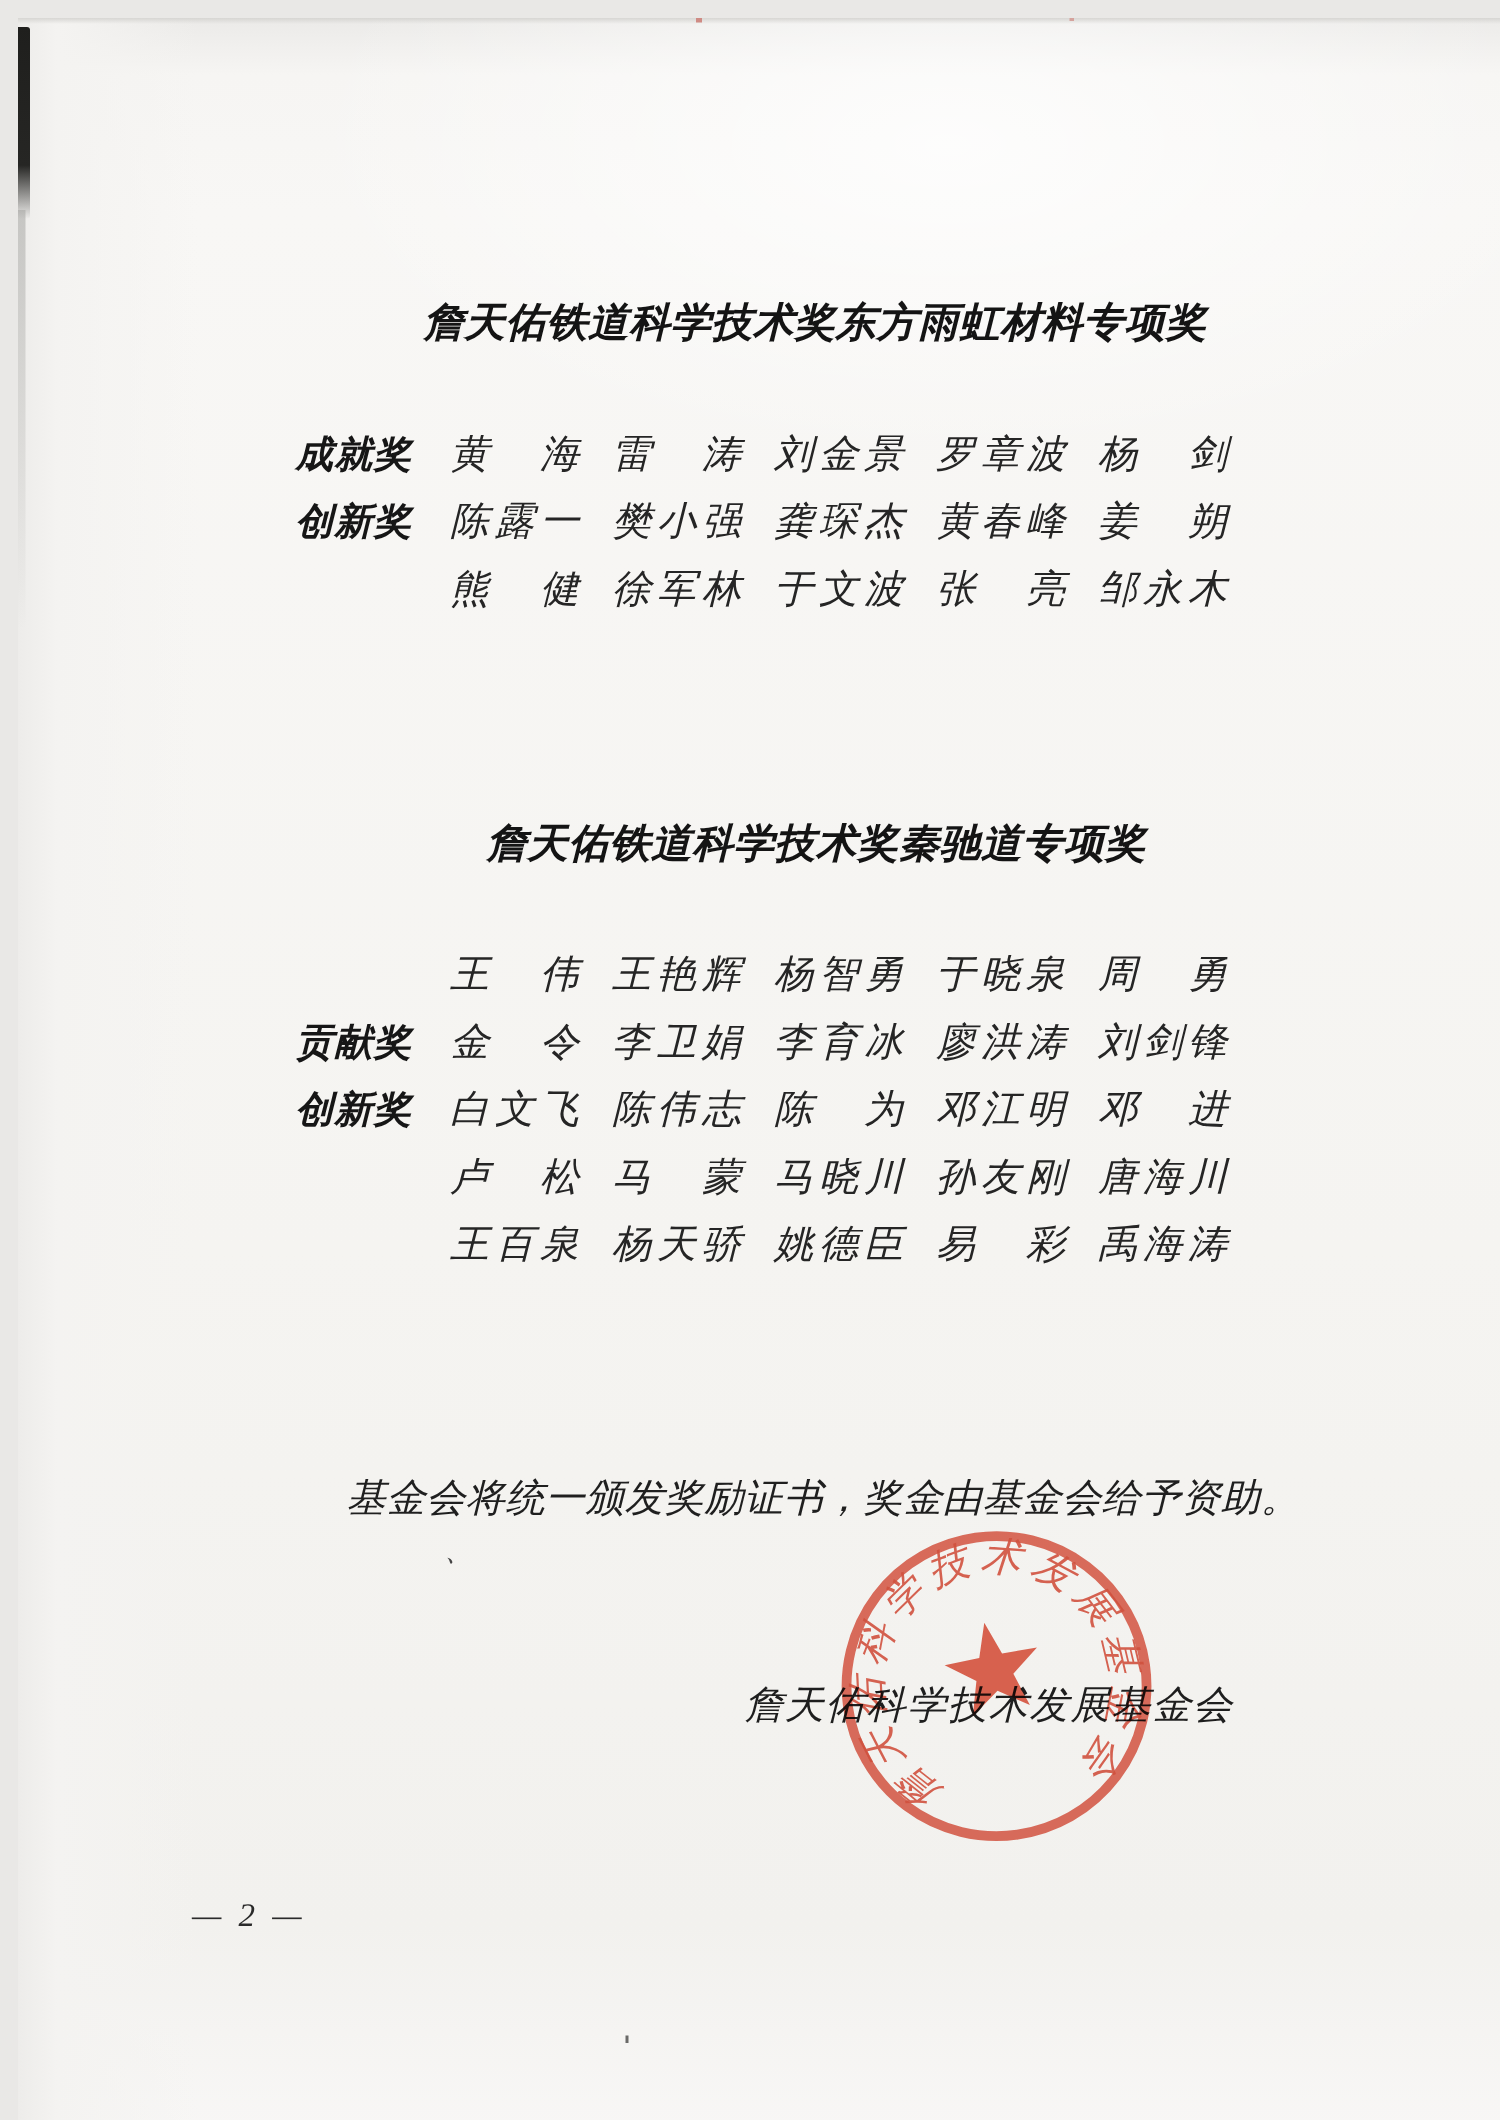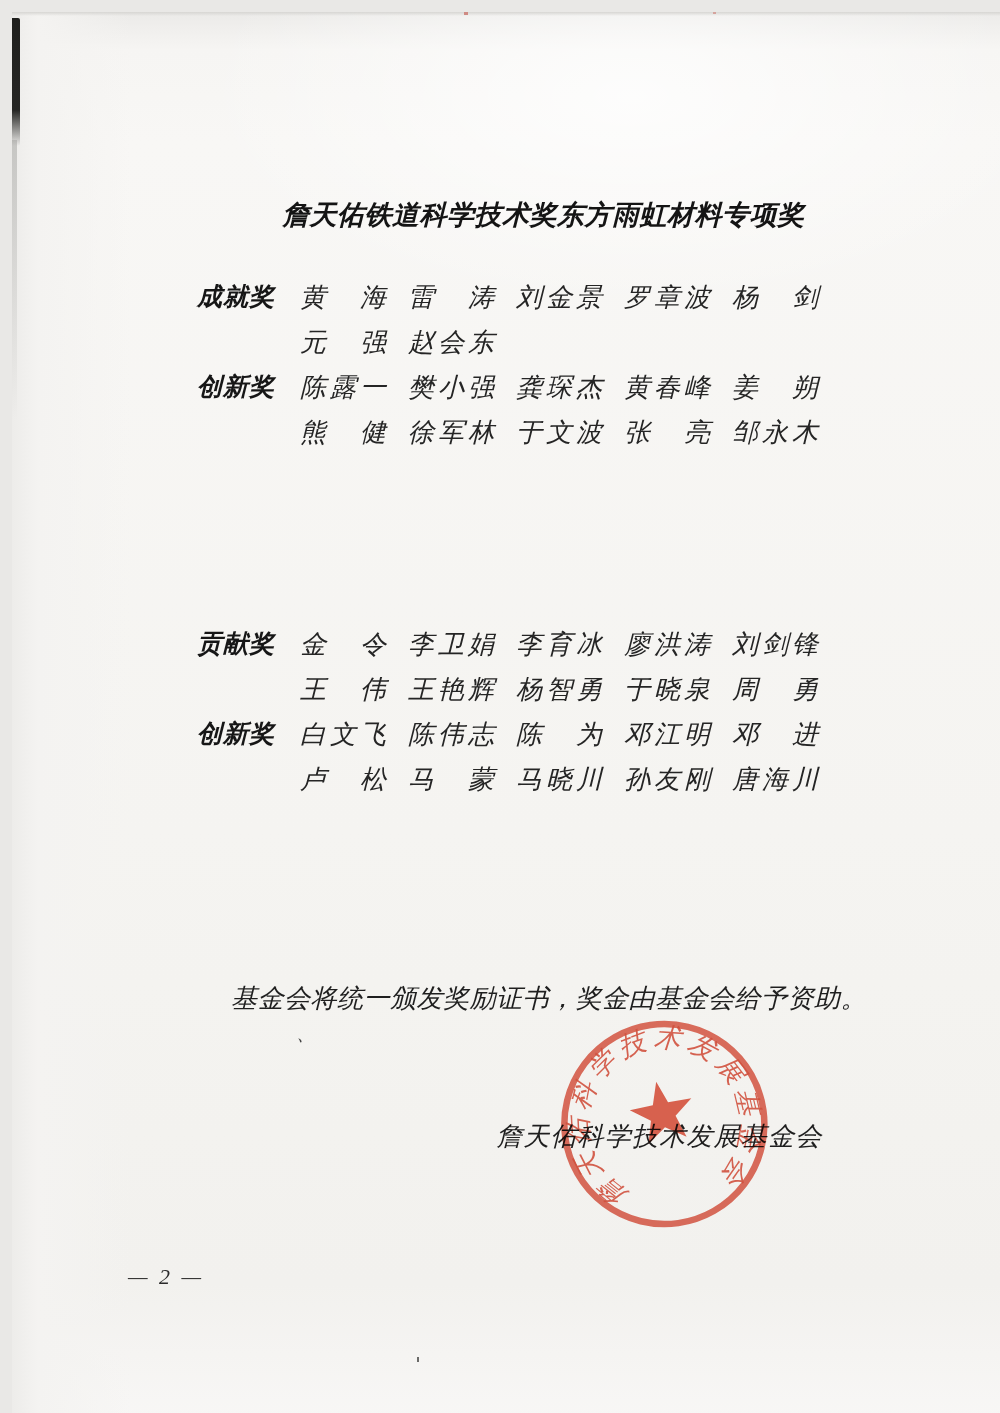--- a/index.html
+++ b/index.html
@@ -41,21 +41,21 @@
     color:#141414;
     white-space:nowrap;
   }
   .title-1{left:270px;top:185px;}
   .title-2{left:312px;top:532px;}
 
   
   .award-rows{position:absolute;left:185px;}
   .rows-1{top:268px;}
   .rows-2{top:615px;}
-  .award-row{display:flex;align-items:flex-start;height:45px;}
+  .award-row{display:flex;align-items:center;height:45px;}
   .award-label{
     width:103px;
     font-family:"Liberation Sans","DejaVu Sans",sans-serif;
     font-weight:bold;
     font-size:25px;
     letter-spacing:1px;
     color:#161616;
     flex:0 0 103px;
   }
   .name{
@@ -127,75 +127,79 @@
   <div class="award-rows rows-1">
     <div class="award-row">
       <div class="award-label">成就奖</div>
       <div class="name">黄海</div>
       <div class="name">雷涛</div>
       <div class="name">刘金景</div>
       <div class="name">罗章波</div>
       <div class="name">杨剑</div>
     </div>
     <div class="award-row">
-      <div class="award-label"></div>
-      <div class="name">元强</div>
-      <div class="name">赵会东</div>
-    </div>
-    <div class="award-row">
       <div class="award-label">创新奖</div>
       <div class="name">陈露一</div>
       <div class="name">樊小强</div>
       <div class="name">龚琛杰</div>
       <div class="name">黄春峰</div>
       <div class="name">姜朔</div>
     </div>
     <div class="award-row">
       <div class="award-label"></div>
       <div class="name">熊健</div>
       <div class="name">徐军林</div>
       <div class="name">于文波</div>
       <div class="name">张亮</div>
       <div class="name">邹永木</div>
     </div>
   </div>
 
+  <h1 class="doc-title title-2">詹天佑铁道科学技术奖秦驰道专项奖</h1>
 
   <div class="award-rows rows-2">
+    <div class="award-row">
+      <div class="award-label"></div>
+      <div class="name">王伟</div>
+      <div class="name">王艳辉</div>
+      <div class="name">杨智勇</div>
+      <div class="name">于晓泉</div>
+      <div class="name">周勇</div>
+    </div>
     <div class="award-row">
       <div class="award-label">贡献奖</div>
       <div class="name">金令</div>
       <div class="name">李卫娟</div>
       <div class="name">李育冰</div>
       <div class="name">廖洪涛</div>
       <div class="name">刘剑锋</div>
     </div>
     <div class="award-row">
-      <div class="award-label"></div>
-      <div class="name">王伟</div>
-      <div class="name">王艳辉</div>
-      <div class="name">杨智勇</div>
-      <div class="name">于晓泉</div>
-      <div class="name">周勇</div>
-    </div>
-    <div class="award-row">
       <div class="award-label">创新奖</div>
       <div class="name">白文飞</div>
       <div class="name">陈伟志</div>
       <div class="name">陈为</div>
       <div class="name">邓江明</div>
       <div class="name">邓进</div>
     </div>
     <div class="award-row">
       <div class="award-label"></div>
       <div class="name">卢松</div>
       <div class="name">马蒙</div>
       <div class="name">马晓川</div>
       <div class="name">孙友刚</div>
       <div class="name">唐海川</div>
+    </div>
+    <div class="award-row">
+      <div class="award-label"></div>
+      <div class="name">王百泉</div>
+      <div class="name">杨天骄</div>
+      <div class="name">姚德臣</div>
+      <div class="name">易彩</div>
+      <div class="name">禹海涛</div>
     </div>
   </div>
 
   <p class="closing">基金会将统一颁发奖励证书，奖金由基金会给予资助。</p>
   <span class="stray-mark">、</span>
 
   <p class="signature">詹天佑科学技术发展基金会</p>
 
   <p class="page-number">— 2 —</p>
 

